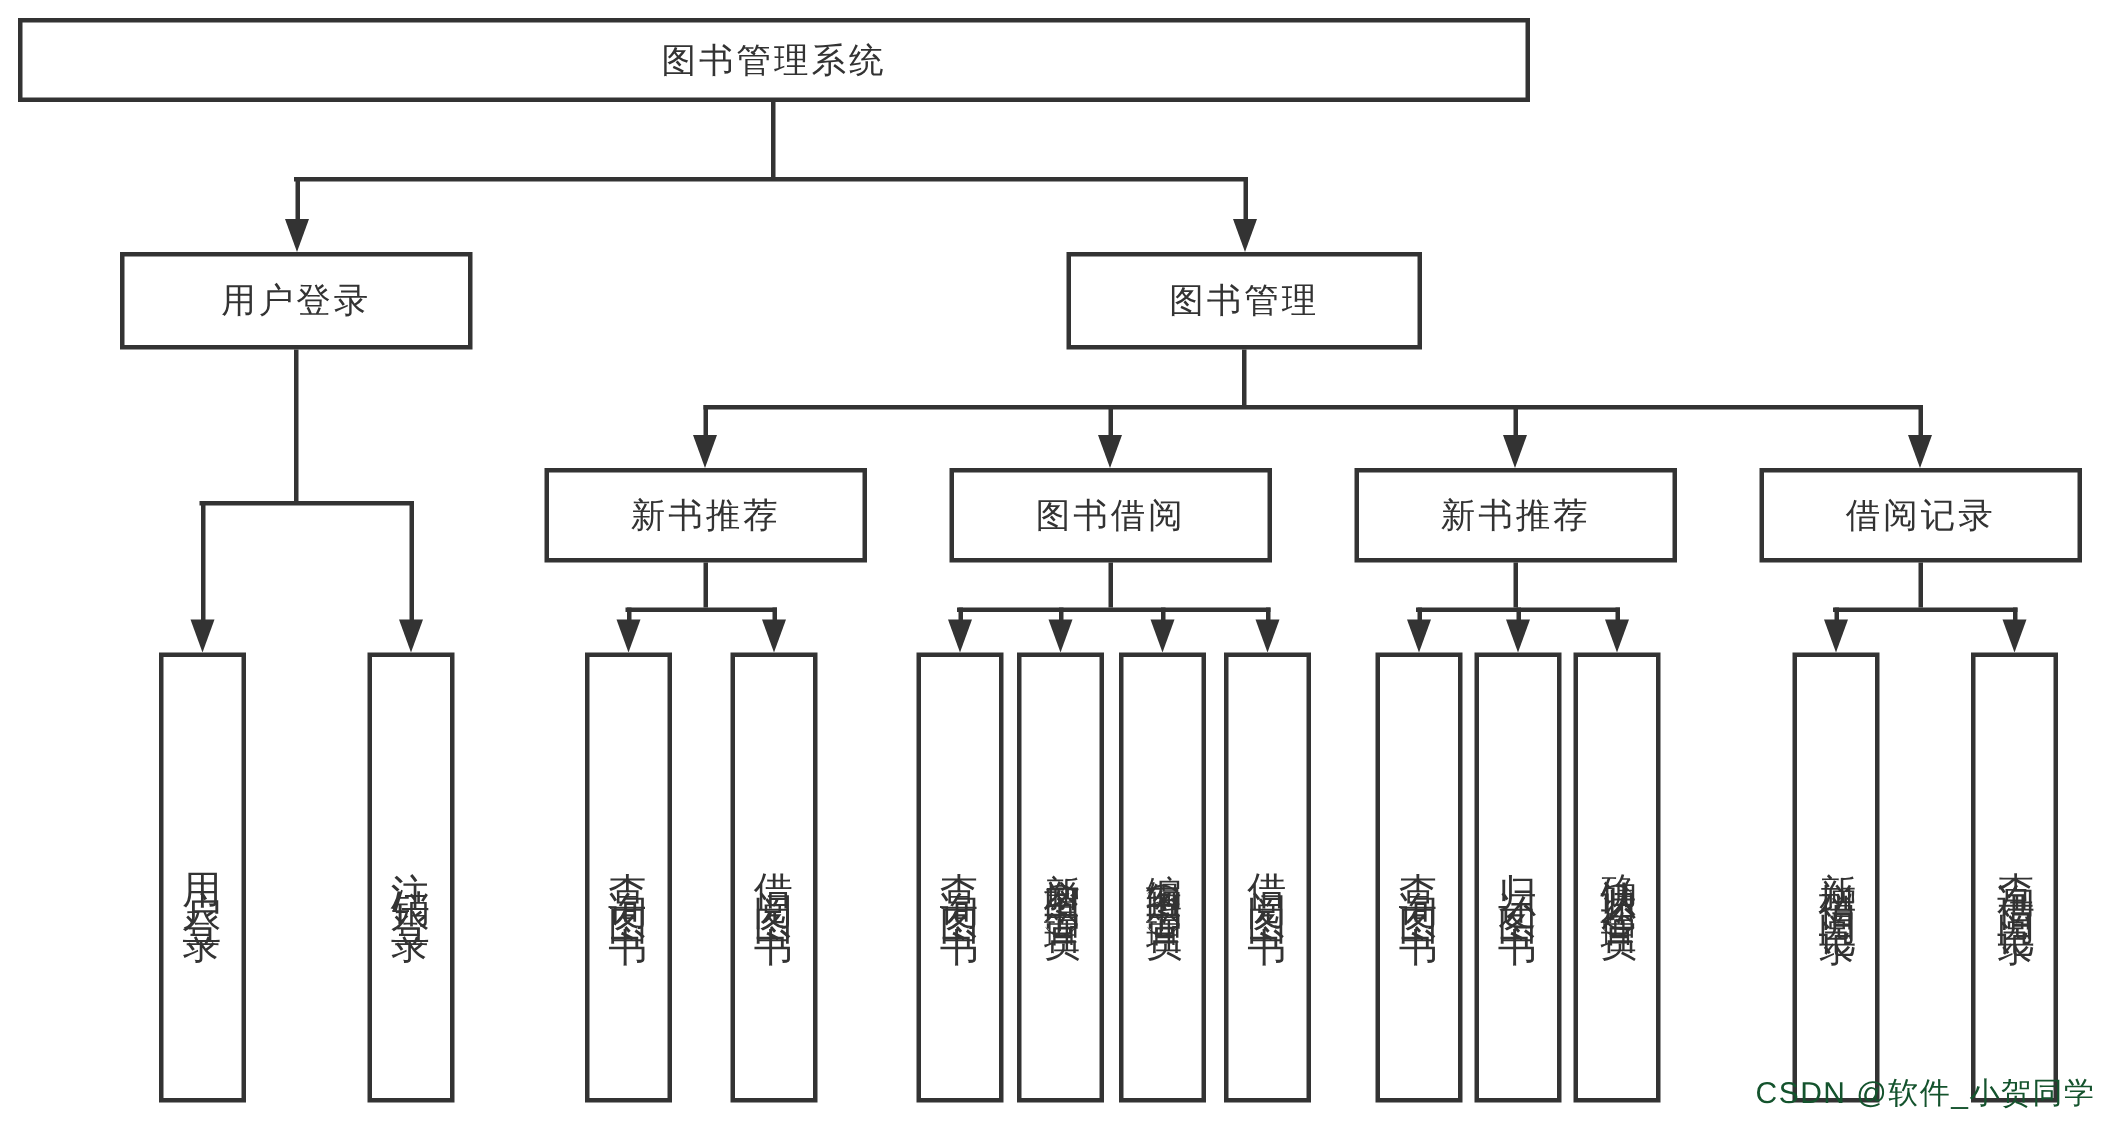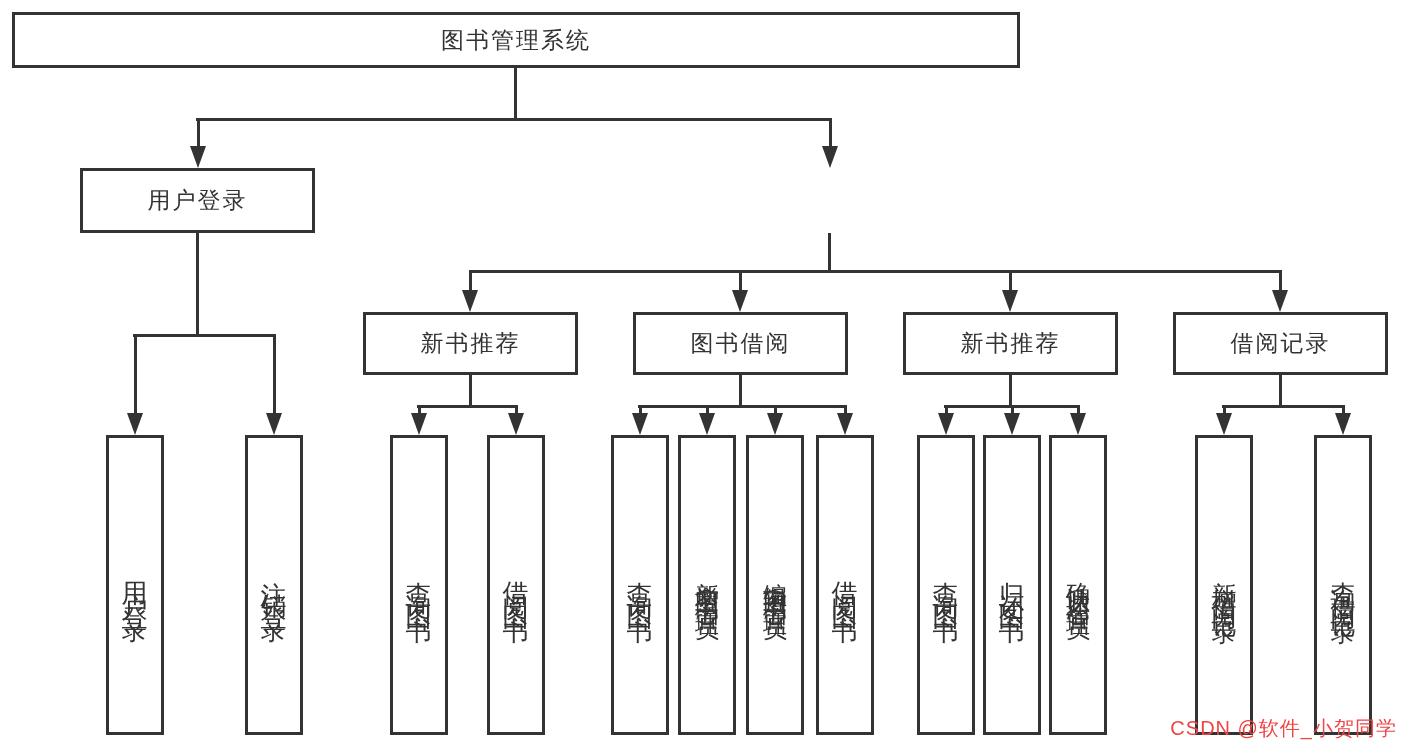--- a/index.html
+++ b/index.html
@@ -24,21 +24,21 @@
   .arrow .stem{
     position:absolute;left:6.5px;top:0;width:3px;height:calc(100% - 18px);
     background:#333333;
   }
   .arrow .head{
     position:absolute;left:0;bottom:0;width:0;height:0;
     border-left:8px solid transparent;border-right:8px solid transparent;
     border-top:22px solid #333333;
   }
   .watermark{
-    position:absolute;right:8px;bottom:5px;font-size:20px;color:#ef4444;
+    position:absolute;right:8px;bottom:5px;font-size:20px;color:#14532d;
     letter-spacing:1px;
   }
 </style>
 </head>
 <body>
 
 <div class="canvas">
 
   <div class="box" style="left:12px;top:12px;width:1008px;height:56px">
     <span class="hlabel">图书管理系统</span>
@@ -51,20 +51,23 @@
       <i class="head"></i>
   </div>
   <div class="arrow" style="left:822px;top:118px;height:50px">
     <i class="stem"></i>
       <i class="head"></i>
   </div>
 
   <div class="box" style="left:80px;top:168px;width:235px;height:65px">
     <span class="hlabel">用户登录</span>
   </div>
+  <div class="box" style="left:711px;top:168px;width:237px;height:65px">
+    <span class="hlabel">图书管理</span>
+  </div>
 
   <div class="line" style="left:196px;top:233px;width:3px;height:101px"></div>
   <div class="line" style="left:133px;top:334px;width:143px;height:3px"></div>
   <div class="arrow" style="left:127px;top:334px;height:101px">
     <i class="stem"></i>
       <i class="head"></i>
   </div>
   <div class="arrow" style="left:266px;top:334px;height:101px">
     <i class="stem"></i>
       <i class="head"></i>

